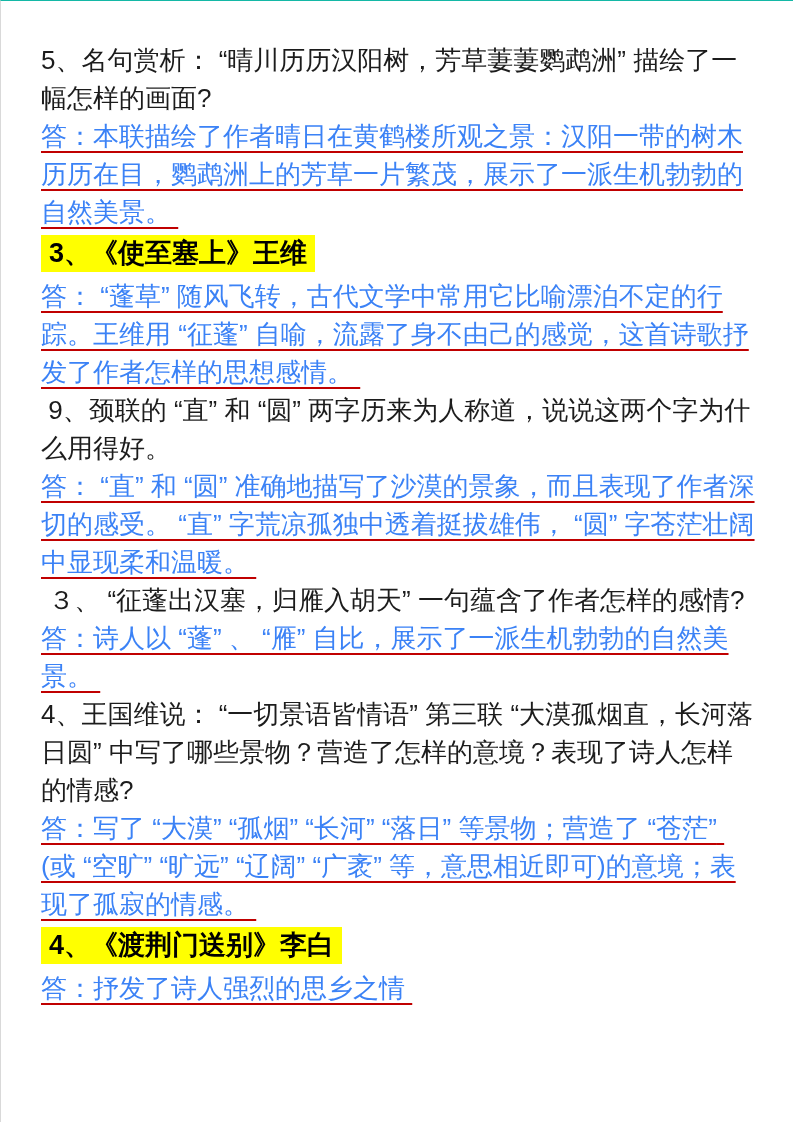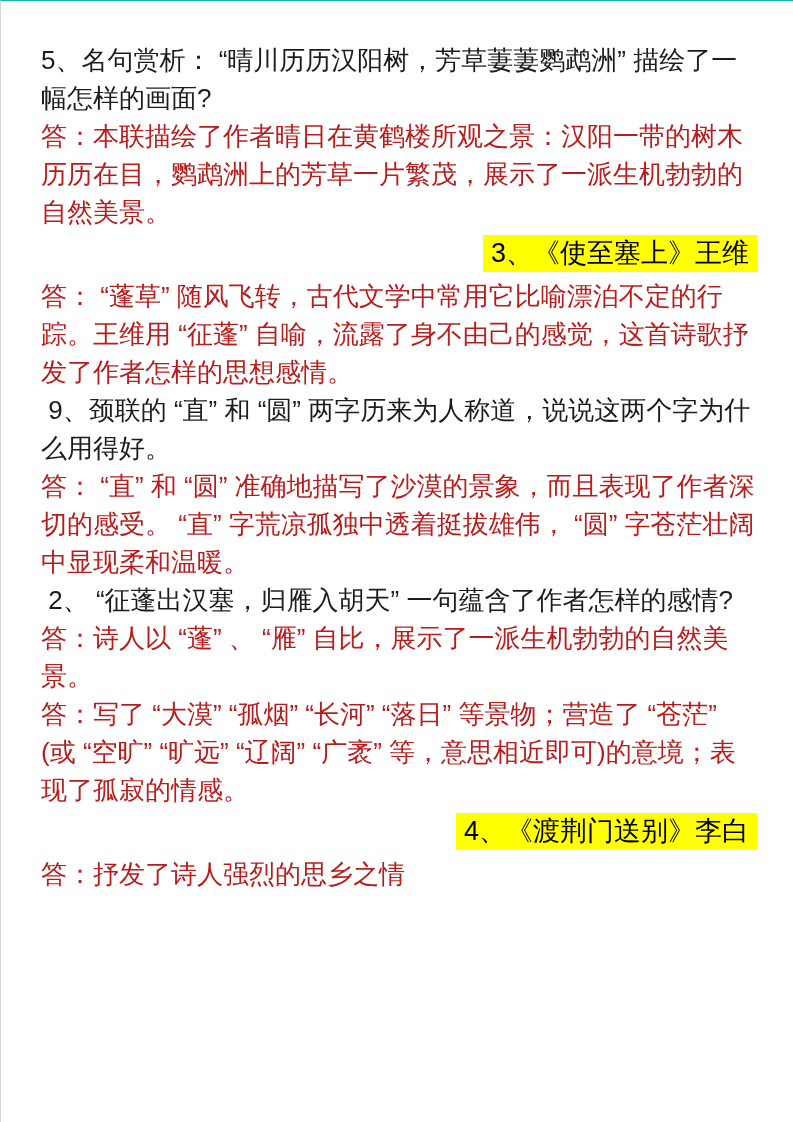--- a/index.html
+++ b/index.html
@@ -23,28 +23,29 @@
   .page p {
     font-size: 26px;
     line-height: 38px;
     white-space: pre-wrap;
     word-break: break-all;
   }
   .q {
     color: #1c1c1c;
   }
   .a {
-    color: #b91c1c;
+    color: #3b82f6;
+    text-decoration: underline;
     text-decoration-color: #c00000;
     text-decoration-thickness: 2px;
     text-underline-offset: 6px;
   }
   .h {
-    text-align: right;
-    font-weight: normal;
+    text-align: left;
+    font-weight: bold;
     font-size: 27px !important;
     margin: 3px 0 5px 0 !important;
   }
   .hl {
     background: #ffff00;
     color: #000000;
     padding: 3px 8px 4px 8px;
   }
 </style>
 </head>
@@ -58,24 +59,25 @@
 
   <p class="h"><span class="hl">3、《使至塞上》王维</span></p>
 
 
   <p class="a">答： “蓬草” 随风飞转，古代文学中常用它比喻漂泊不定的行踪。王维用 “征蓬” 自喻，流露了身不由己的感觉，这首诗歌抒发了作者怎样的思想感情。 </p>
 
   <p class="q"> 9、颈联的 “直” 和 “圆” 两字历来为人称道，说说这两个字为什么用得好。</p>
 
   <p class="a">答： “直” 和 “圆” 准确地描写了沙漠的景象，而且表现了作者深切的感受。 “直” 字荒凉孤独中透着挺拔雄伟， “圆” 字苍茫壮阔中显现柔和温暖。 </p>
 
-  <p class="q"> 2、 “征蓬出汉塞，归雁入胡天” 一句蕴含了作者怎样的感情?</p>
+  <p class="q"> ３、 “征蓬出汉塞，归雁入胡天” 一句蕴含了作者怎样的感情?</p>
 
   <p class="a">答：诗人以 “蓬” 、 “雁” 自比，展示了一派生机勃勃的自然美景。 </p>
 
+  <p class="q">4、王国维说： “一切景语皆情语” 第三联 “大漠孤烟直，长河落日圆” 中写了哪些景物？营造了怎样的意境？表现了诗人怎样的情感?</p>
 
   <p class="a">答：写了 “大漠” “孤烟” “长河” “落日” 等景物；营造了 “苍茫” (或 “空旷” “旷远” “辽阔” “广袤” 等，意思相近即可)的意境；表现了孤寂的情感。 </p>
 
   <p class="h"><span class="hl">4、《渡荆门送别》李白</span></p>
 
 
   <p class="a">答：抒发了诗人强烈的思乡之情 </p>
 
 </main>
 

